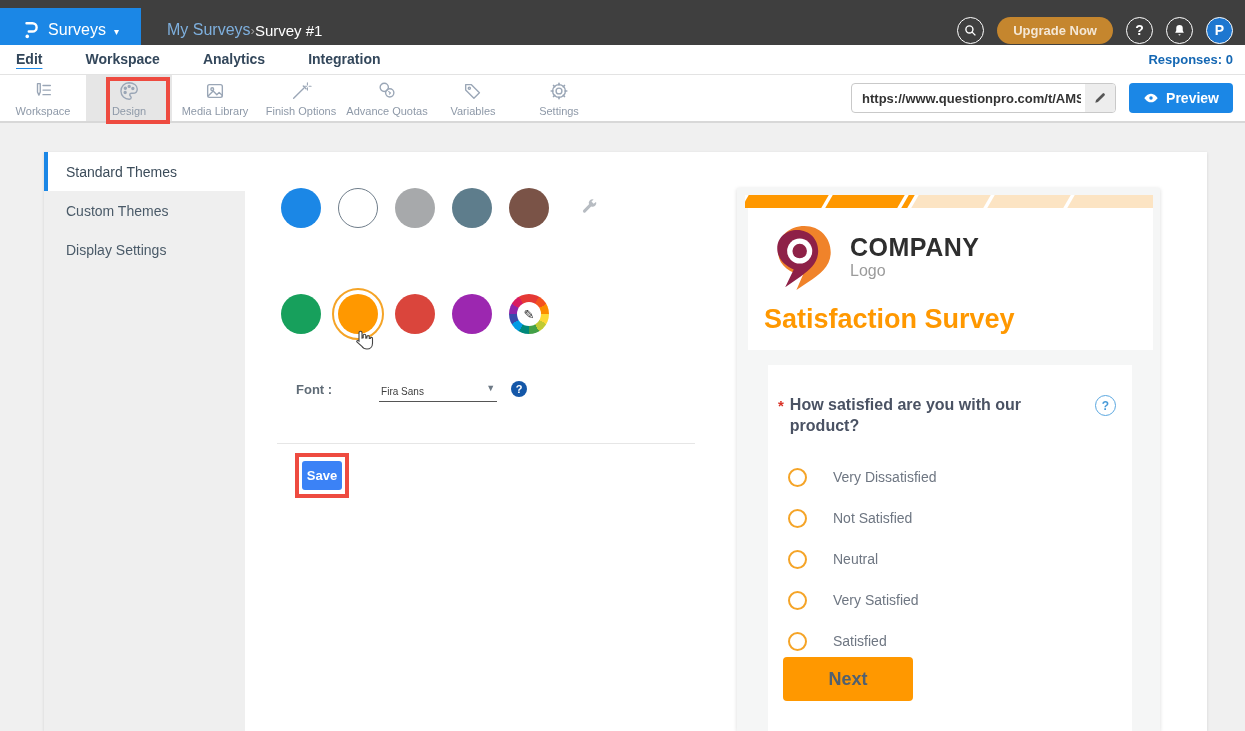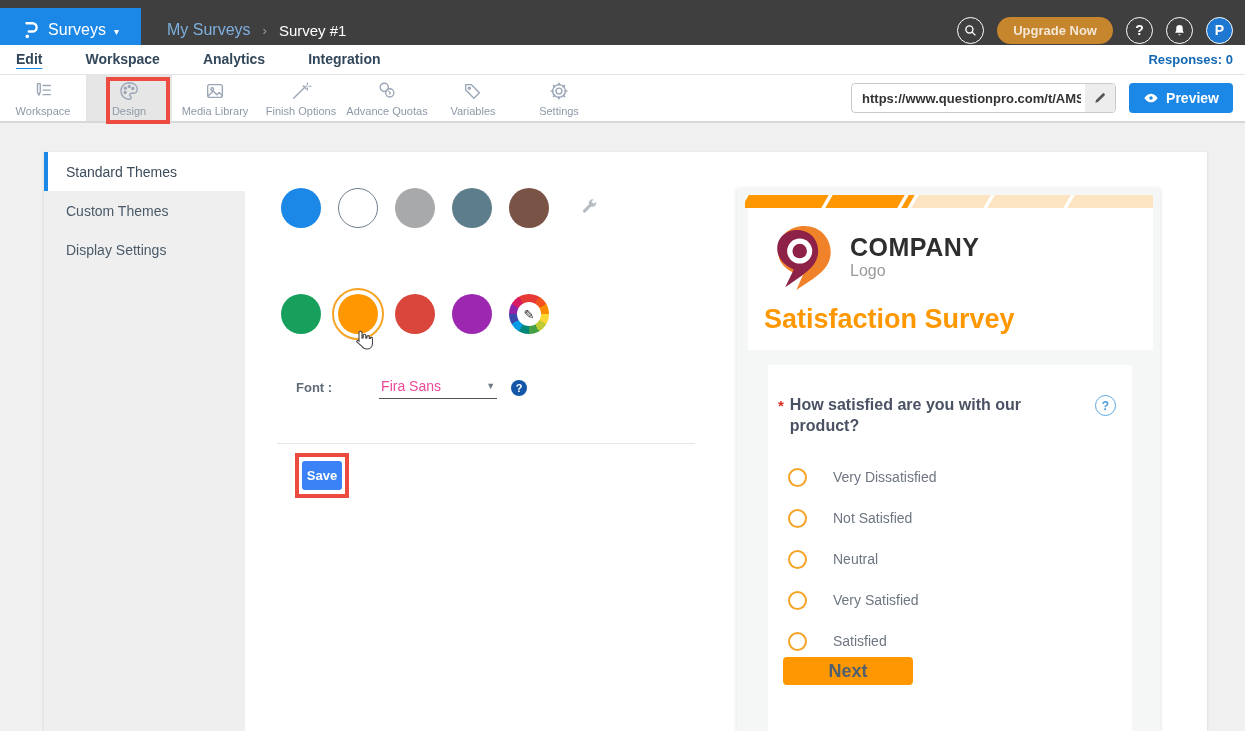--- a/index.html
+++ b/index.html
@@ -5,21 +5,21 @@
   * { margin:0; padding:0; box-sizing:border-box; }
   html,body { width:1245px; height:731px; overflow:hidden; }
   body { font-family:"Liberation Sans","DejaVu Sans",sans-serif; background:#f0f0f0; position:relative; }
   #app { position:absolute; inset:0; width:1245px; height:731px; }
 
   
   .topnav { position:absolute; left:0; top:0; width:100%; height:60px; background:#3f3f3f; display:flex; align-items:center; }
   .brand { width:141px; height:45px; background:#1b87e6; display:flex; align-items:center; justify-content:center; gap:8px; color:#fff; cursor:pointer; }
   .brand .brand-label { font-size:16px; font-weight:500; }
   .brand .caret { font-size:10px; margin-top:2px; }
-  .crumbs { display:flex; align-items:center; gap:12px; margin-left:26px; }
+  .crumbs { display:flex; align-items:center; margin-left:26px; }
   .crumb-parent { color:#7eafdd; font-size:16px; cursor:pointer; }
   .crumb-sep { color:#9a9a9a; font-size:13px; }
   .crumb-current { color:#fff; font-size:15px; }
   .topnav-right { margin-left:auto; display:flex; align-items:center; gap:13px; padding-right:12px; }
   .nav-circle { width:27px; height:27px; border:1.6px solid #fff; border-radius:50%; display:flex; align-items:center; justify-content:center; color:#fff; cursor:pointer; font-size:14px; font-weight:700; background:transparent; }
   .upgrade-btn { height:27px; padding:4px 16px; border-radius:14px; background:#c5862e; color:rgba(255,255,255,.8); font-size:13px; font-weight:600; border:none; display:flex; align-items:center; cursor:pointer; }
   .avatar-circle { background:#1e77d0; border:1.6px solid #fff; }
 
   
   .tabbar { position:absolute; left:0; top:45px; width:100%; height:30px; background:#fff; display:flex; align-items:center; border-bottom:1px solid #e3e3e3; }
@@ -60,21 +60,21 @@
   .wrench { margin-left:14px; cursor:pointer; }
   .wrench svg { width:18px; height:18px; fill:#b7bcc2; }
   .wheel { width:40px; height:40px; border-radius:50%; position:relative; cursor:pointer;
     background:conic-gradient(#e53935 0 30deg,#f4511e 30deg 60deg,#fb8c00 60deg 90deg,#fdd835 90deg 120deg,#c0ca33 120deg 150deg,#43a047 150deg 180deg,#00897b 180deg 210deg,#039be5 210deg 240deg,#3949ab 240deg 270deg,#8e24aa 270deg 300deg,#d81b60 300deg 330deg,#e53935 330deg 360deg); }
   .wheel-center { position:absolute; left:50%; top:50%; transform:translate(-50%,-50%); width:24px; height:24px; background:#fff; border-radius:50%; display:flex; align-items:center; justify-content:center; font-size:13px; color:#222; }
   .hand-cursor { position:absolute; left:105px; top:176px; width:24px; height:24px; z-index:20; pointer-events:none; }
 
   .font-row { position:absolute; left:51px; top:224px; display:flex; align-items:center; }
   .font-label { font-size:13px; font-weight:700; color:#5f6b76; }
   .font-select { margin-left:47px; width:118px; border-bottom:1px solid #555; display:flex; align-items:center; justify-content:space-between; padding:2px 2px 4px 2px; cursor:pointer; }
-  .font-value { font-size:14px; color:#ec4899; }
+  .font-value { font-size:10px; color:#404040;margin-top:8px; }
   .font-caret { font-size:9px; color:#6e7a86; }
   .help-dot { width:16px; height:16px; background:#1457a8; color:#fff; border-radius:50%; font-size:11px; font-weight:700; display:flex; align-items:center; justify-content:center; margin-left:14px; cursor:pointer; }
   .divider { position:absolute; left:32px; top:291px; width:418px; border-top:1px solid #e6e6e6; }
   .save-annotation { left:50px; top:301px; width:54px; height:45px; position:absolute; border:4px solid #ee4b40; display:flex; align-items:center; justify-content:center; }
   .save-btn { width:40px; height:29px; background:#3b82f6; border:none; border-radius:3px; color:#fff; font-size:13px; font-weight:700; cursor:pointer; }
 
   
   .preview-panel { position:absolute; left:737px; top:188px; width:423px; height:543px; background:#f5f6f6; box-shadow:0 1px 4px rgba(0,0,0,.15); }
   .progress { position:absolute; left:8px; top:7px; width:408px; height:13px; background:#fff; display:flex; gap:4px; overflow:hidden; }
   .progress .seg { height:100%; transform:skewX(-30deg); flex:0 0 auto; }
@@ -88,21 +88,21 @@
   .survey-title { padding:14px 0 0 16px; font-size:27px; font-weight:600; color:#ff9800; }
   .question-card { position:absolute; left:31px; top:177px; width:364px; height:366px; background:#fff; }
   .q-row { display:flex; align-items:flex-start; padding:30px 16px 0 10px; }
   .q-star { color:#d93025; font-size:15px; font-weight:700; margin:2px 6px 0 0; }
   .q-text { font-size:16px; font-weight:700; color:#4a5263; flex:1; line-height:1.3; }
   .q-help { width:21px; height:21px; border:1.5px solid #5aa7e0; color:#4a9bd8; border-radius:50%; font-size:12px; font-weight:700; display:flex; align-items:center; justify-content:center; margin-left:8px; flex:0 0 auto; cursor:pointer; }
   .opt-list { padding-top:20px; }
   .opt-row { display:flex; align-items:center; gap:26px; padding-left:20px; height:41px; cursor:pointer; }
   .radio { width:19px; height:19px; border:2px solid #f5a427; border-radius:50%; background:#fff; flex:0 0 auto; }
   .opt-label { font-size:14px; color:#6e7682; }
-  .next-btn { position:absolute; left:15px; top:292px; width:130px; height:28px; background:#ff9800; border:none; border-radius:4px; font-size:18px; font-weight:700; color:#51606f; cursor:pointer; font-family:"Liberation Sans",sans-serif; }
+  .next-btn { position:absolute; left:15px; top:292px; width:130px; height:44px; background:#ff9800; border:none; border-radius:4px; font-size:18px; font-weight:700; color:#51606f; cursor:pointer; font-family:"Liberation Sans",sans-serif; }
 </style>
 </head>
 <body>
 
 <div id="app">
 
   <header class="topnav">
     <div class="brand">
       <svg width="18" height="20" viewBox="0 0 24 26">
           <path d="M6 4 h8 a5.5 5.5 0 0 1 0 11 h-5" stroke="#fff" stroke-width="3.2" fill="none" stroke-linecap="round"></path>

